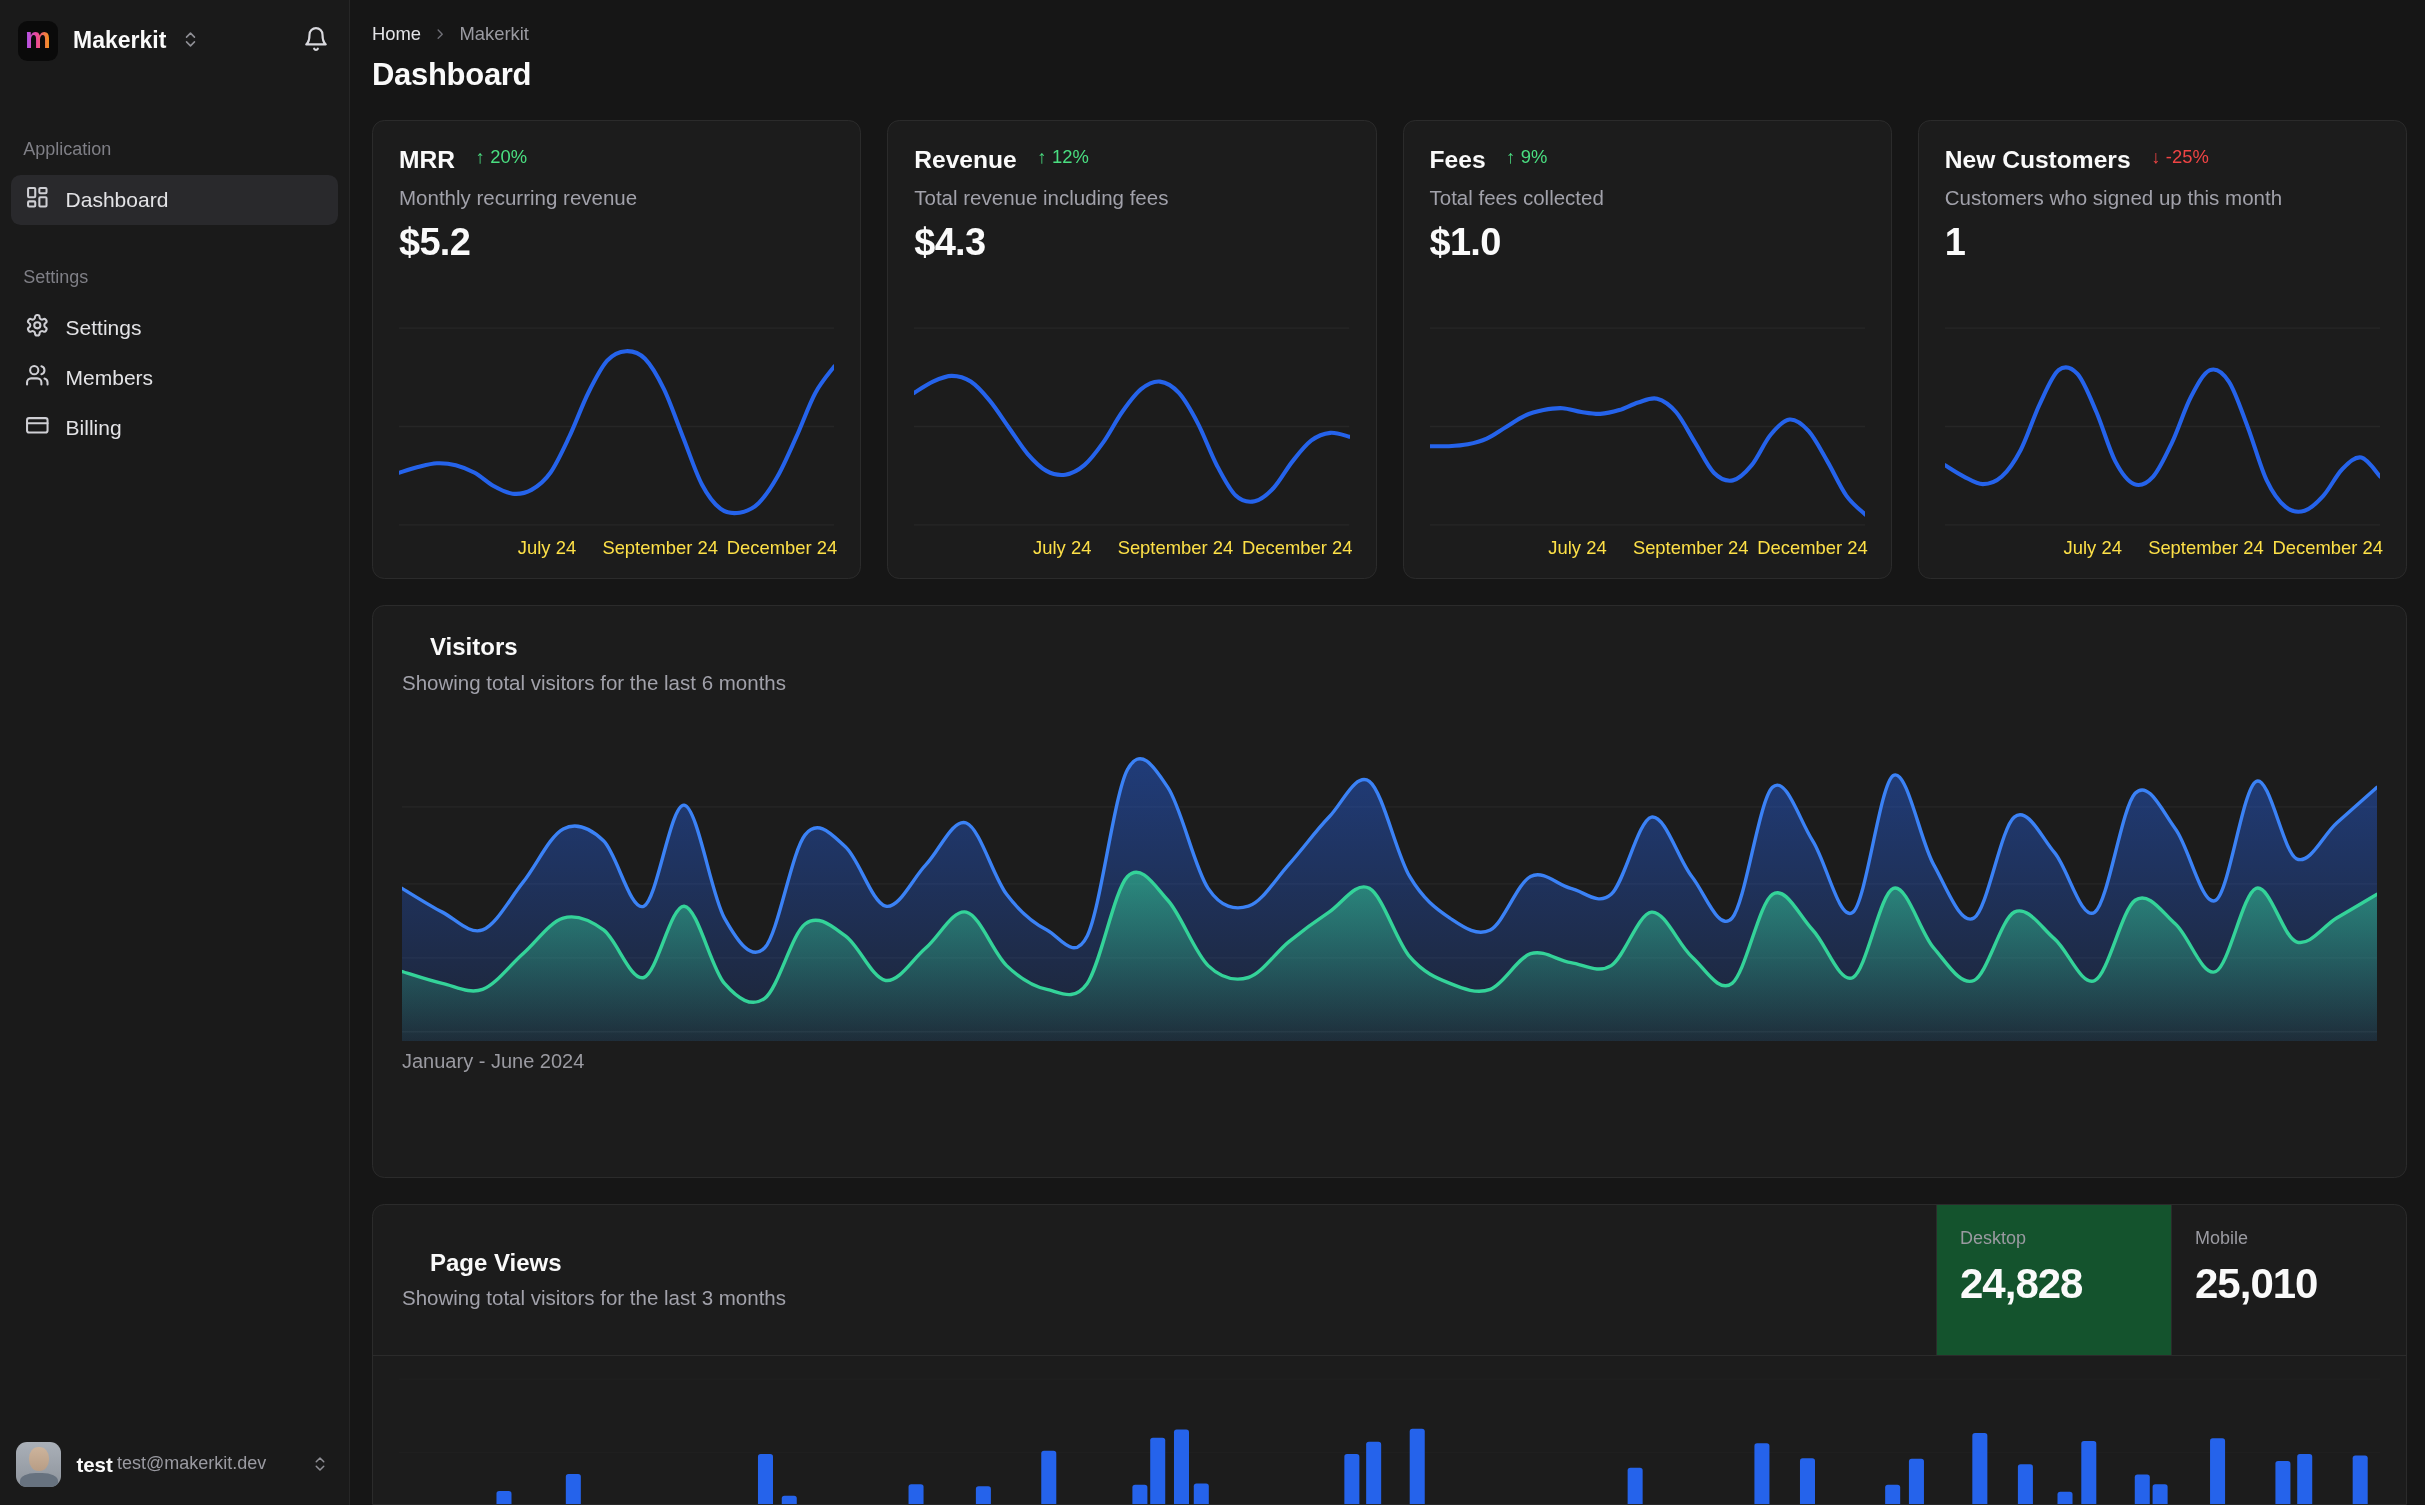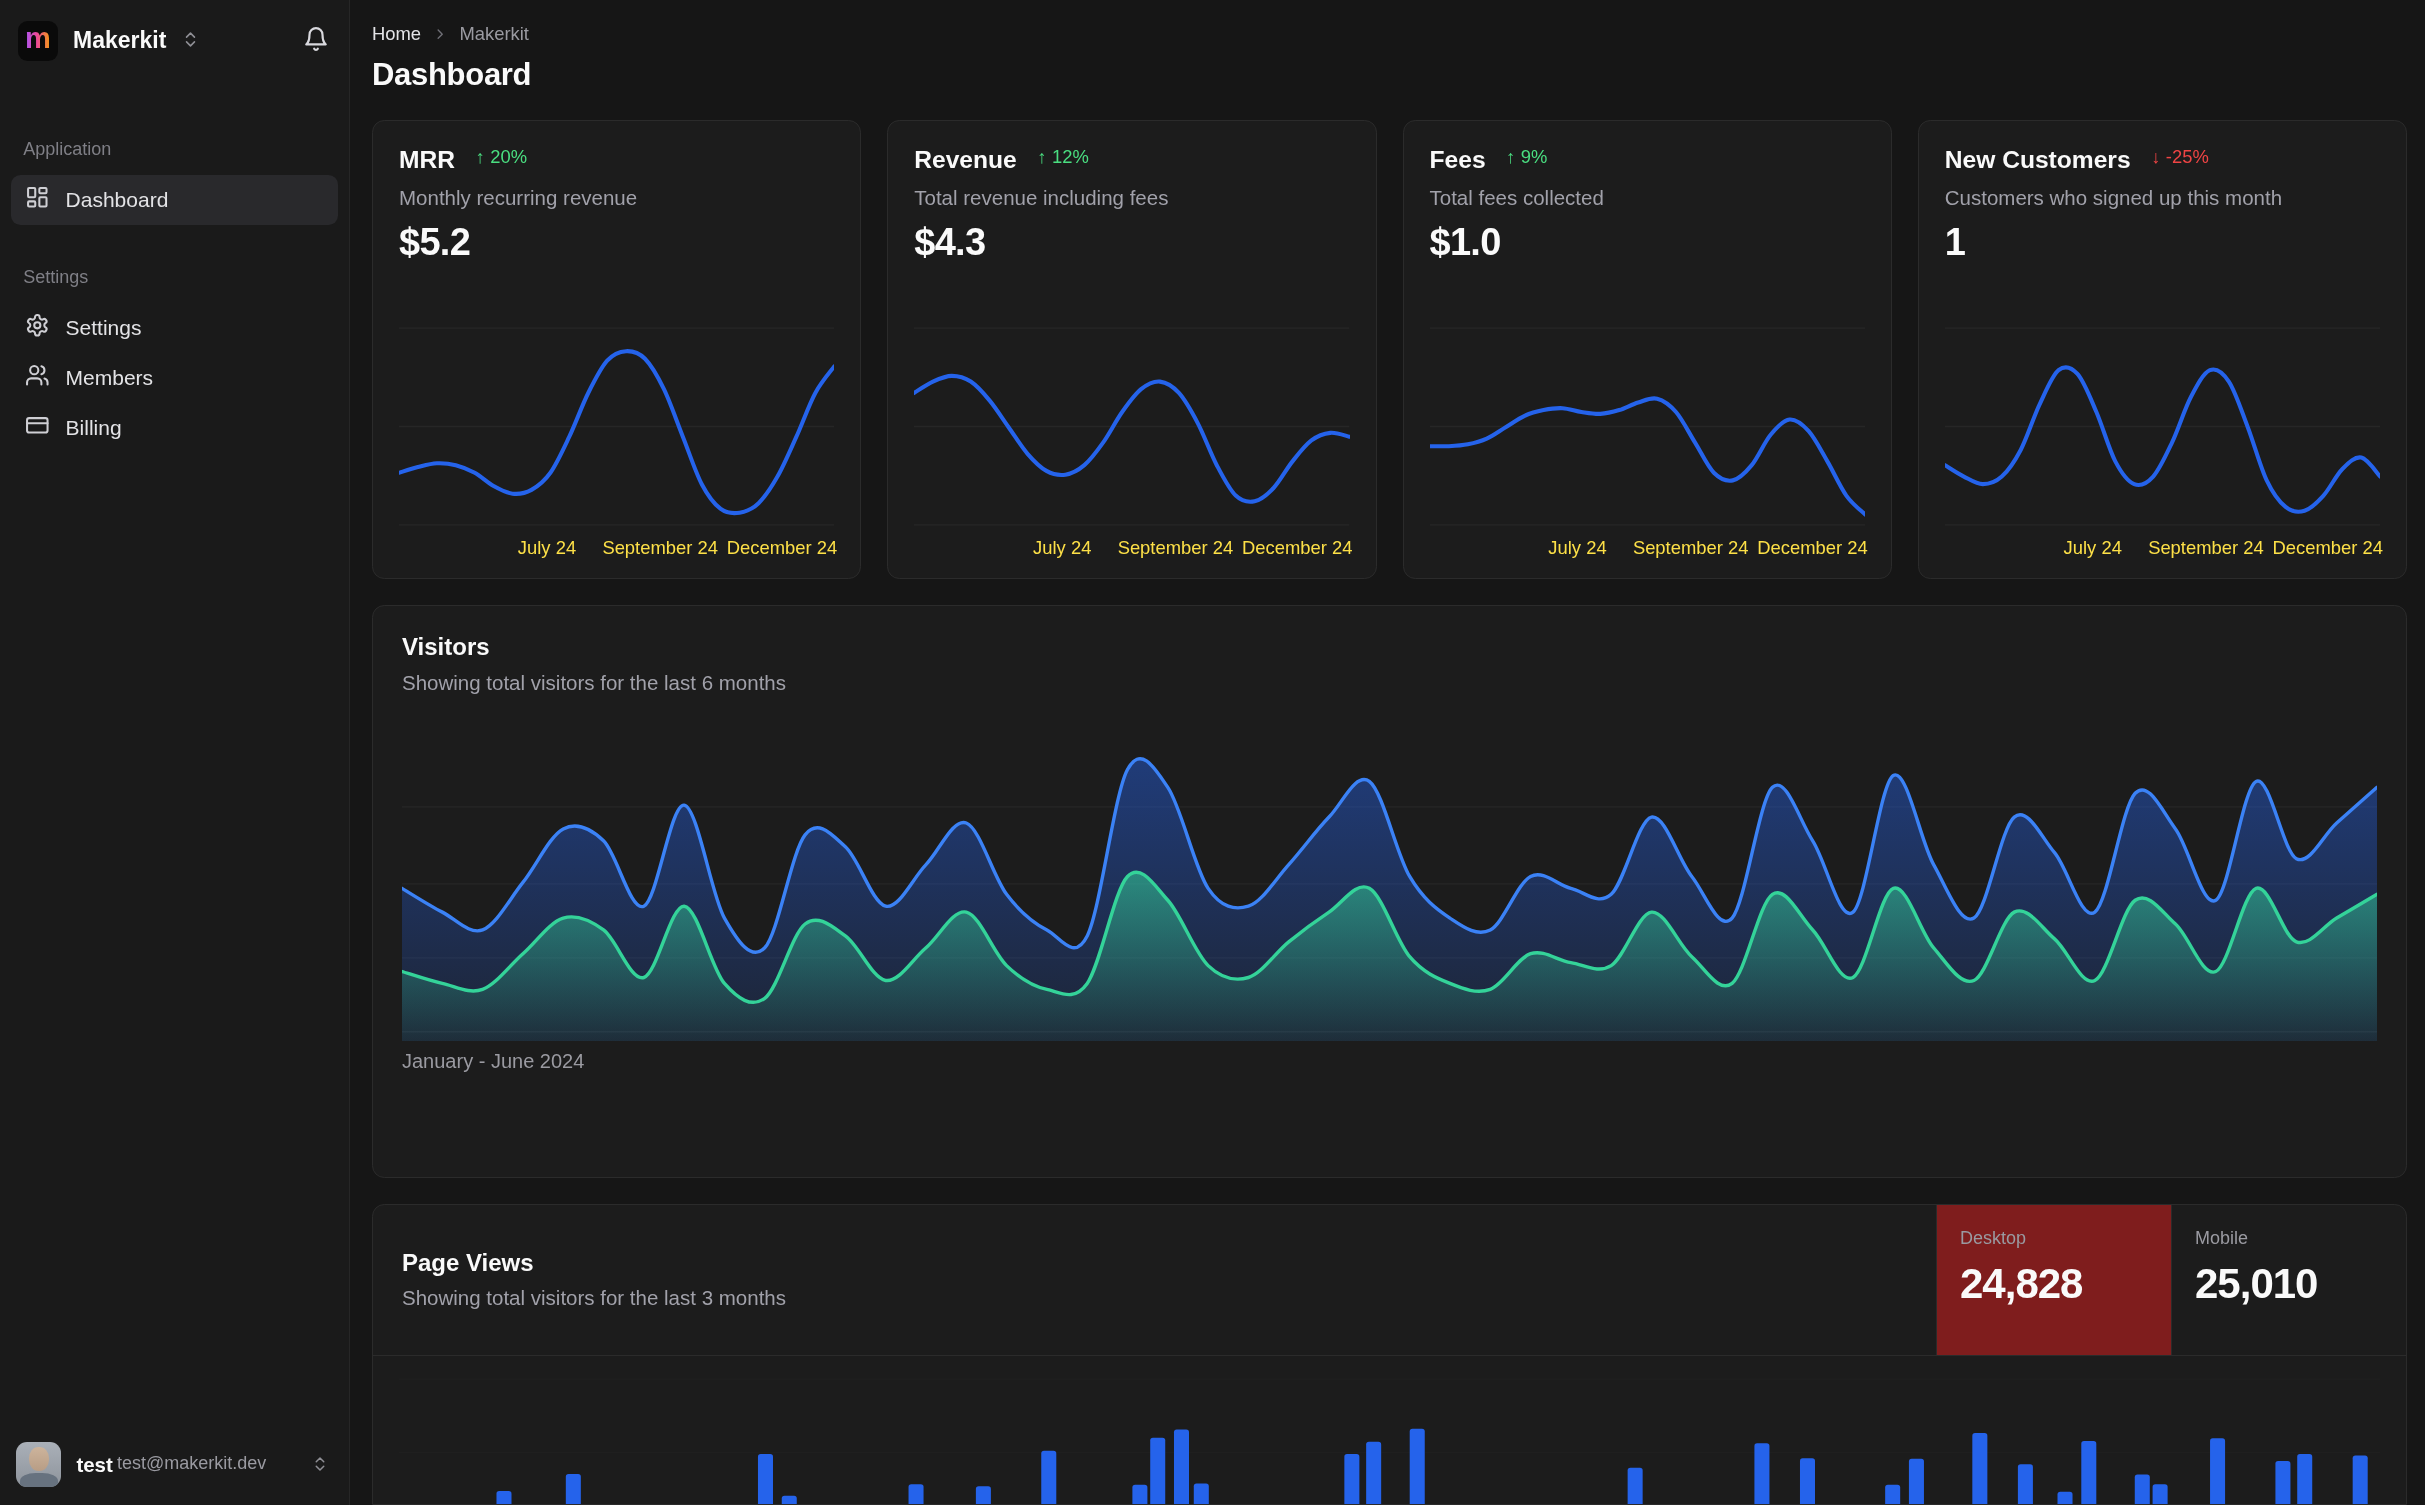--- a/index.html
+++ b/index.html
@@ -66,36 +66,36 @@
   .spark-wrap { margin-top:auto; position:relative; }
   .sparkline { width:100%; height:205px; display:block; }
   .axis-row { position:relative; height:29px; margin-top:5.5px; }
   .axis-label { position:absolute; top:2.7px; transform:translateX(-50%);
     font-size:18.4px; color:#fde047; white-space:nowrap; }
   .axis-label.l1 { left:34%; } .axis-label.l2 { left:60%; } .axis-label.l3 { left:88%; }
 
   
   .visitors-card { background:#1c1c1c; border:1.4px solid #2b2b2b; border-radius:12.3px;
     margin-top:26px; height:585px; padding:27px 29px; display:flex; flex-direction:column; }
-  .panel-title { font-size:24px; font-weight:700; }
+  .panel-title { font-size:24px; font-weight:700;margin-left:28px; }
   .panel-sub { font-size:20.5px; color:#a1a1aa; margin-top:9.6px; }
   .visitors-chart { width:100%; height:308px; display:block; margin-top:38px; }
   .trend-row { display:flex; align-items:center; gap:11px; margin-top:37px;
     font-size:21px; font-weight:700; }
   .trend-row .icon { width:23px; height:23px; color:#fafafa; }
   .range-text { font-size:20px; color:#9a9aa1; margin-top:9.6px; }
 
   
   .pageviews-card { background:#1c1c1c; border:1.4px solid #2b2b2b; border-radius:12.3px 12.3px 0 0;
     margin-top:26px; flex:1; display:flex; flex-direction:column; }
   .pv-header { display:flex; align-items:stretch; border-bottom:1.4px solid #2b2b2b; height:151px; }
   .pv-titles { flex:1; padding:31px 29px; display:flex; flex-direction:column; justify-content:center; }
   .pv-stat { width:235px; border-left:1.4px solid #2b2b2b; padding:23px 0 20.5px 23px;
     display:flex; flex-direction:column; cursor:pointer; }
-  .pv-stat.selected { background:#7f1d1d;margin-left:45px; }
+  .pv-stat.selected { background:#14532d;margin-left:45px; }
   .pv-stat-label { font-size:18px; color:#9a9aa1; }
   .pv-stat-value { font-size:42px; font-weight:700; letter-spacing:-1px; margin-top:11px; }
   .pv-chart-wrap { padding:0 26px; }
   .bars-chart { width:100%; height:147px; display:block; margin-top:1.4px; }
 </style>
 </head>
 <body>
 
 <aside class="sidebar">
   <div class="workspace-row">

